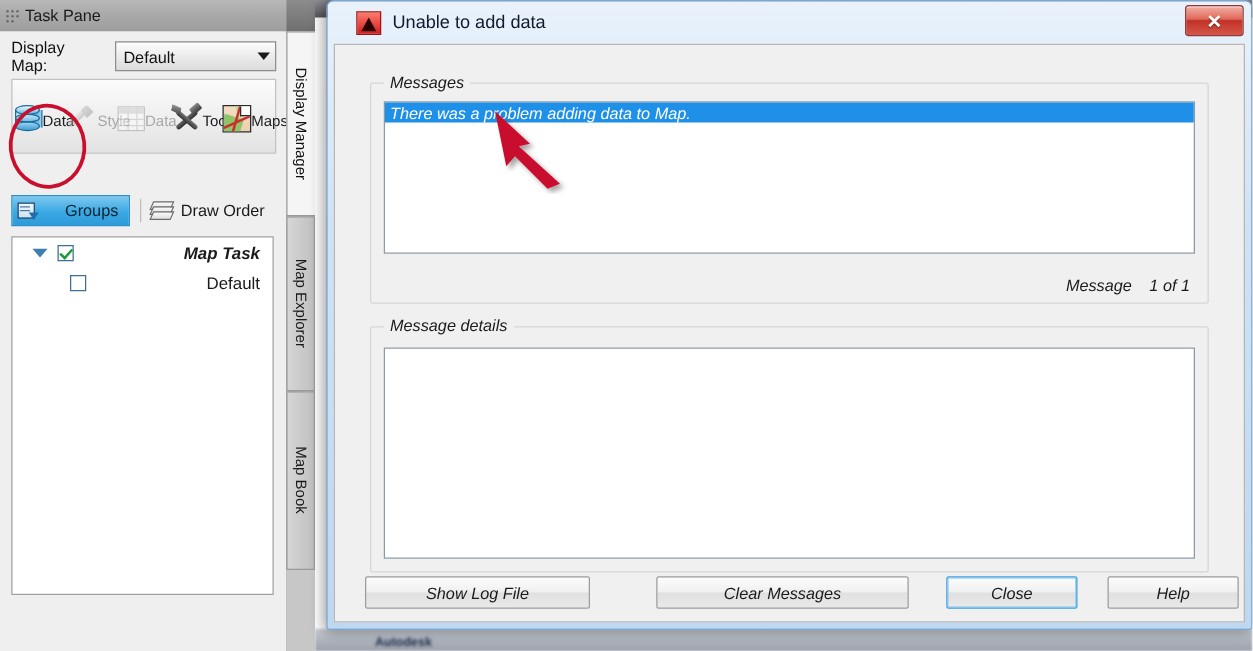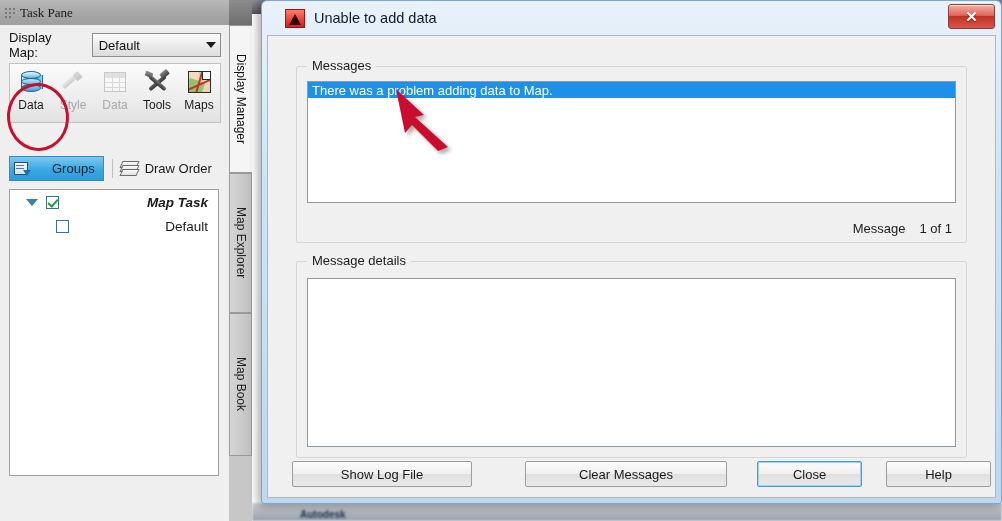--- a/index.html
+++ b/index.html
@@ -66,21 +66,21 @@
 
   
   .taskpane {
     position: absolute; left: 0; top: 0; width: 252px; height: 521px;
     background: #e9e9e9;
   }
   .tp-titlebar {
     position: absolute; left: 0; top: 0; width: 229px; height: 25px;
     background: linear-gradient(#b8b8b8, #a8a8a8 50%, #9e9e9e);
     border-bottom: 1px solid #7d7d7d;
-    display: flex; align-items: center; font-family: Liberation Serif, serif;
+    display: flex; align-items: center;
   }
   .tp-grip {
     width: 10px; height: 16px; margin-left: 3px;
     display: flex; flex-wrap: wrap; align-content: center; gap: 2px 2px;
     padding-left: 2px;
   }
   .tp-grip i {
     display: block; width: 2px; height: 2px; background: #6a6a6a;
     border-radius: 50%;
   }
@@ -115,21 +115,21 @@
 
   
   .tb-wrap {
     position: absolute; left: 9px; top: 38px; width: 210px; height: 58px;
     background: linear-gradient(#fbfbfb, #ededed 60%, #e2e2e2);
     border: 1px solid #c2c2c2;
   }
   .tb-items { display: flex; height: 100%; align-items: flex-start; }
   .tb-item {
     width: 42px; height: 100%;
-    display: flex; flex-direction: column; align-items: center;
+    display: flex; flex-direction: row; align-items: center;
     padding-top: 4px; box-sizing: border-box;
   }
   .tb-icon { width: 28px; height: 28px; position: relative; }
   .tb-label {
     font-size: 12px; color: #1a1a1a; margin-top: 3px; line-height: 1;
   }
   .tb-item.disabled .tb-label { color: #a8a8a8; }
   .tb-item.disabled .tb-icon { opacity: .42; filter: grayscale(1); }
 
   
@@ -358,20 +358,21 @@
   .btn-close span {
     color: #fff; font-size: 15px; font-weight: bold;
     text-shadow: 0 1px 1px rgba(0,0,0,.55);
     font-family: "Liberation Sans", sans-serif;
   }
   .dlg-client {
     position: absolute; left: 5px; top: 34px; right: 5px; bottom: 5px;
     background: #f0f0f0;
     border: 1px solid #b6b6b6;
     box-sizing: border-box;
+    font-style: italic;
   }
 
   
   .groupbox {
     position: absolute;
     border: 1px solid #d5d5d5;
     border-radius: 2px;
   }
   .groupbox > legend, .gb-legend {
     position: absolute; left: 10px; top: -9px;

